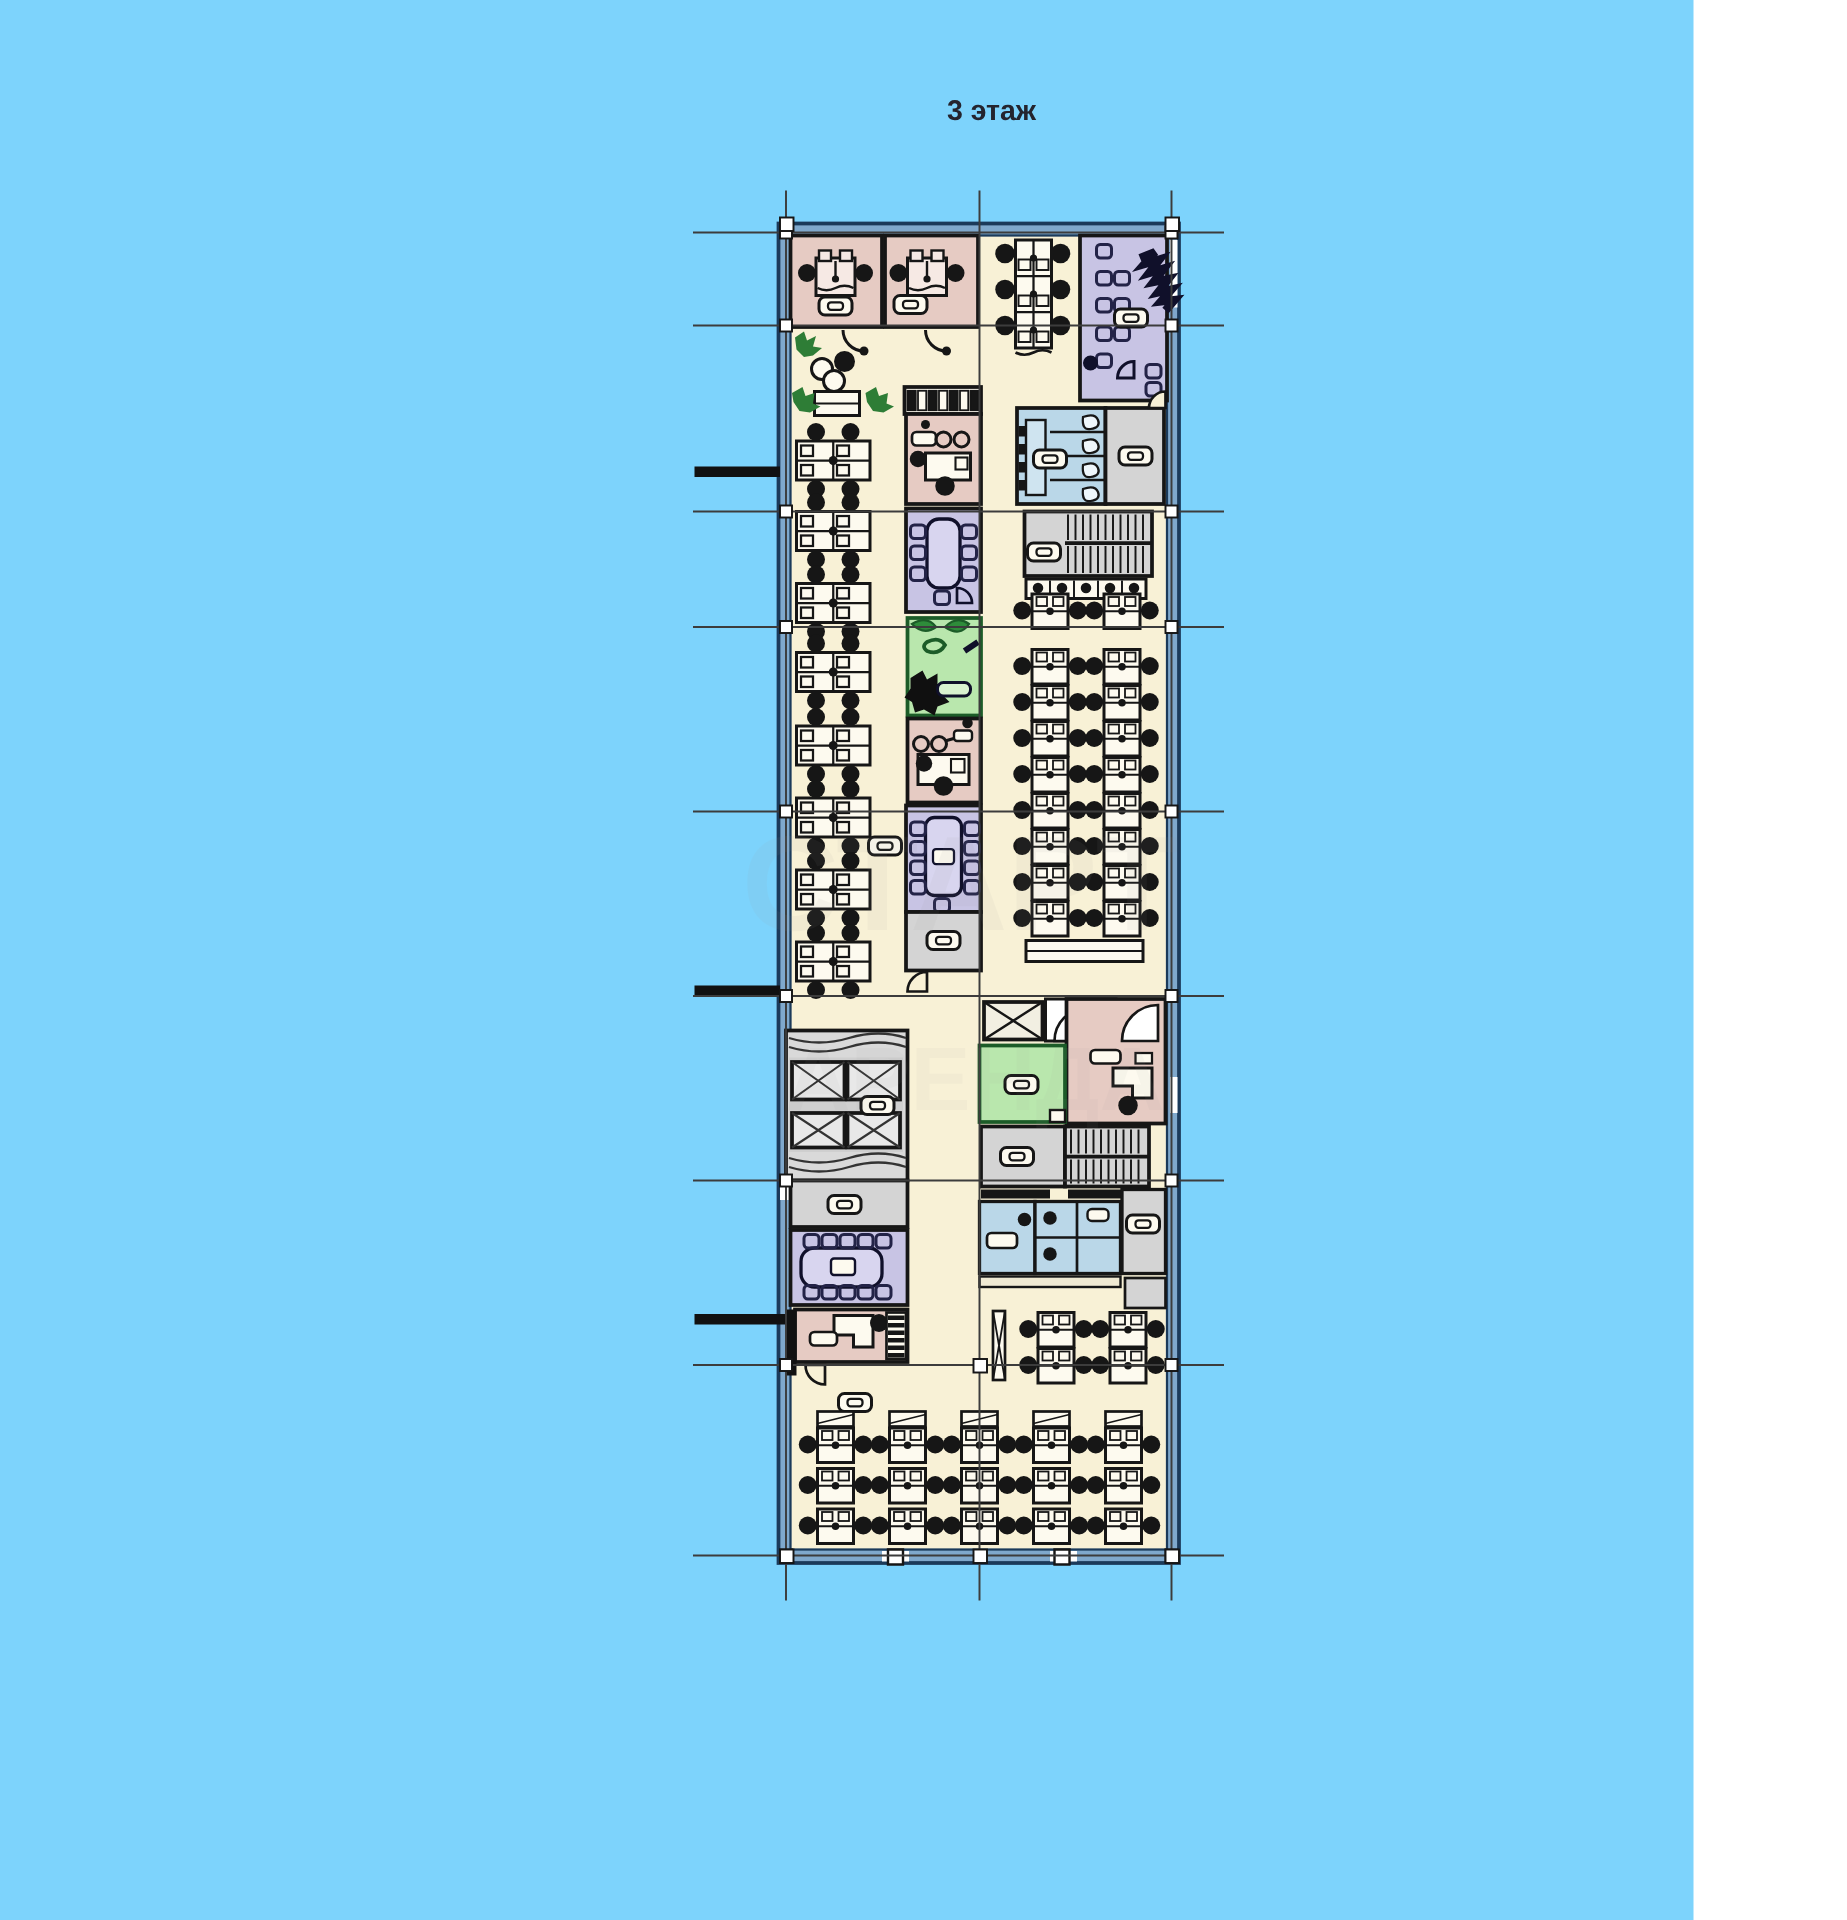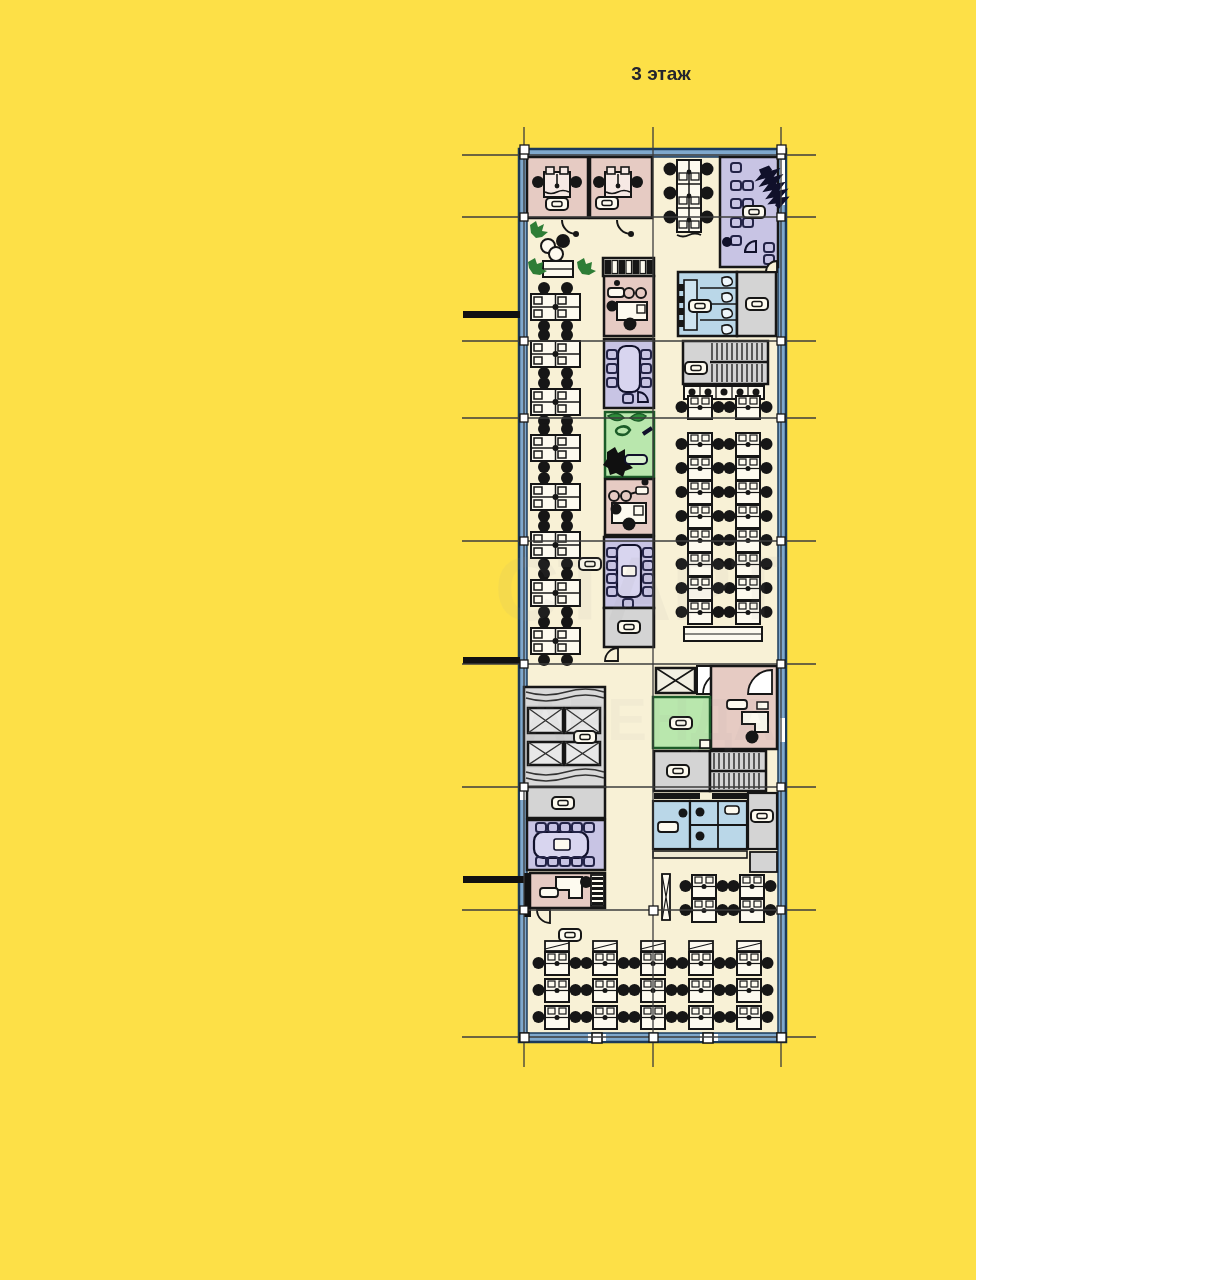--- a/index.html
+++ b/index.html
@@ -1,15 +1,15 @@
 <!DOCTYPE html>
 <html><head><meta charset="utf-8"><style>
 html,body{margin:0;padding:0;background:#fff;}
 body{font-family:"Liberation Sans",sans-serif;}
-.wrap{position:relative;width:976px;height:1280px;background:#fde047;overflow:hidden;}
+.wrap{position:relative;width:1129px;height:1280px;background:#7dd3fc;overflow:hidden;}
 </style></head><body>
 <div class="wrap">
 <svg width="1231" height="1280" viewBox="0 0 1231 1280">
 
 <text x="661" y="80" font-family="Liberation Sans, sans-serif" font-size="19" font-weight="bold" fill="#24242e" text-anchor="middle">3 этаж</text>
 
 <rect x="519" y="149" width="267" height="893" fill="#7fa8cc" stroke="#1b3a5a" stroke-width="2.5"></rect>
 
 <rect x="527" y="157" width="251" height="876" fill="#f8f1d6" stroke="#1b3a5a" stroke-width="1.5"></rect>
 

